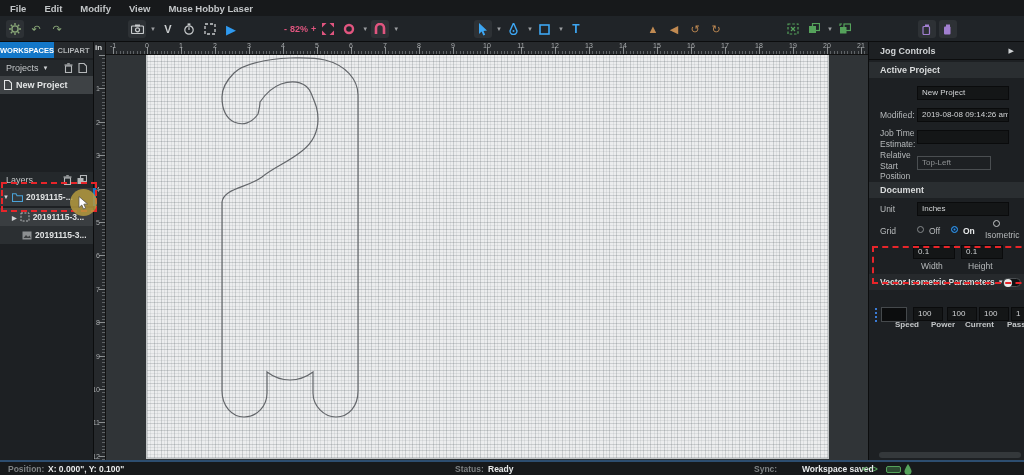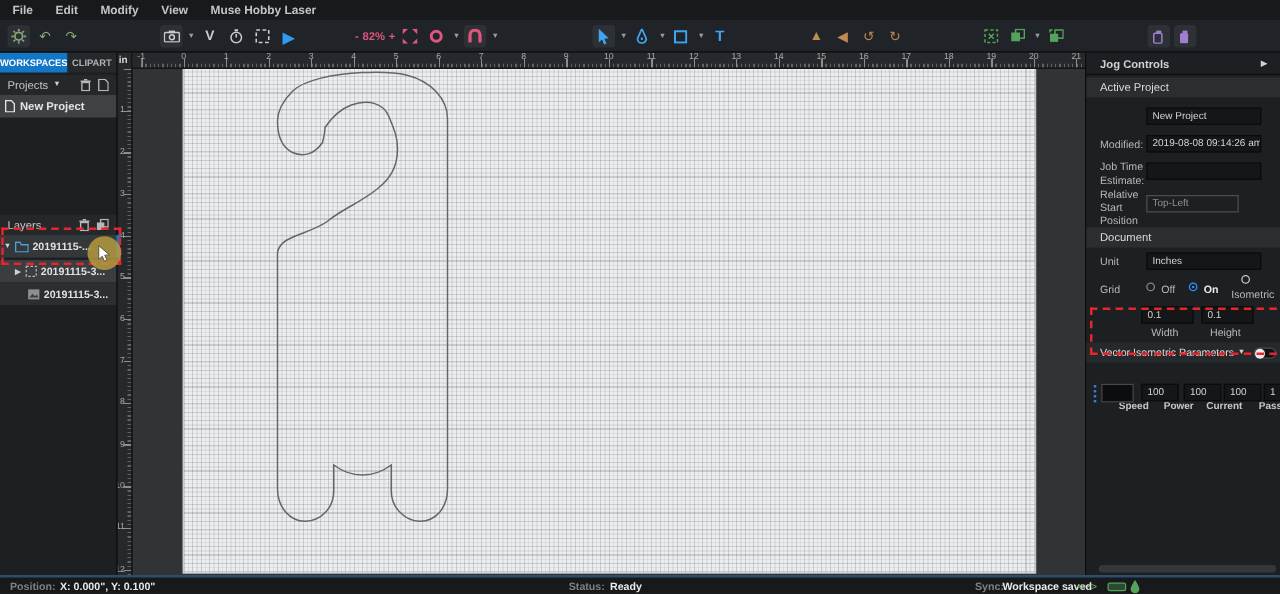--- a/index.html
+++ b/index.html
@@ -47,21 +47,21 @@
   .page { position:absolute; left:41px; top:0; width:681px; height:403px; background:#ecedee; box-shadow:0 0 0 1px #c2c5c6;
     background-image:
       repeating-linear-gradient(90deg, rgba(90,100,105,.10) 0, rgba(90,100,105,.10) 1px, transparent 1px, transparent 3.4px),
       repeating-linear-gradient(0deg, rgba(90,100,105,.10) 0, rgba(90,100,105,.10) 1px, transparent 1px, transparent 3.36px),
       repeating-linear-gradient(90deg, rgba(80,90,95,.14) 0, rgba(80,90,95,.14) 1px, transparent 1px, transparent 6.8px),
       repeating-linear-gradient(0deg, rgba(80,90,95,.14) 0, rgba(80,90,95,.14) 1px, transparent 1px, transparent 6.72px);
   }
 
   
   .rpanel { position:absolute; left:868px; top:42px; width:156px; height:418px; background:#1d2023; border-left:1px solid #0c0d0e; z-index:4; overflow:hidden; font-size:8.5px; }
-  .rsechead { position:absolute; left:0; width:156px; height:16px; background:#2a2e31; display:flex; align-items:center; padding:0 11px; color:#d9dbdc; font-size:9px; font-weight:normal; }
+  .rsechead { position:absolute; left:0; width:156px; height:16px; background:#2a2e31; display:flex; align-items:center; padding:0 11px; color:#d9dbdc; font-size:9px; font-weight:bold; }
   .rlabel { position:absolute; left:11px; color:#b6b9bb; font-size:8.5px; line-height:1.25; }
   .rfield { position:absolute; background:#141617; border:1px solid #0a0b0c; color:#d2d4d6; font-size:8px; height:14px; line-height:12px; padding:0 4px; overflow:hidden; white-space:nowrap; }
   .rfield.outline { background:transparent; border:1px solid #4a4e51; color:#8e9193; }
   .radio { display:inline-block; width:7px; height:7px; border-radius:50%; border:1.5px solid #85898b; vertical-align:-1px; }
   .radio.on { border-color:#2f8fe0; background:#2f8fe0; box-shadow:inset 0 0 0 1.5px #10223a; }
   .radio.lt { border-color:#c6c9ca; }
   .toggle { position:absolute; width:18px; height:9px; border-radius:5px; background:#0f1113; border:1px solid #4a4e51; }
   .toggle .knob { position:absolute; left:0px; top:0px; width:8px; height:8px; border-radius:50%; background:#e8eaeb; }
   .colhead { position:absolute; color:#c3c6c8; font-size:8px; font-weight:bold;margin-top:24px; }
   .scrollbar-h { position:absolute; left:10px; top:410px; width:142px; height:6px; border-radius:3px; background:#34383b; }
@@ -426,21 +426,21 @@
     <div class="rfield" style="left:142px; top:265px; width:16px;">1</div>
 
     <div class="scrollbar-h"></div>
   </div>
 
   <div class="statusbar">
     <span class="lab" style="left:8px;">Position:</span>
     <span class="val" style="left:48px;">X: 0.000", Y: 0.100"</span>
     <span class="lab" style="left:455px;">Status:</span>
     <span class="val" style="left:488px;">Ready</span>
-    <span class="lab" style="left:780px;">Sync:</span>
+    <span class="lab" style="left:754px;">Sync:</span>
     <span class="val" style="left:802px;">Workspace saved</span>
     <span class="val" style="left:862px; color:#55a25b;">&lt;··&gt;</span>
     <span style="position:absolute; left:886px; top:4px; width:15px; height:7px; border:1px solid #55a25b; border-radius:2px; background:#2c4a31;"></span>
     <svg style="position:absolute; left:904px; top:2px;" width="8" height="11" viewBox="0 0 8 11">
         <path d="M4,0 C4,0 0.5,5 0.5,7.2 a3.5,3.5 0 0 0 7,0 C7.5,5 4,0 4,0 Z" fill="#55a25b"></path>
       </svg>
   </div>
 
   <div class="redrect" style="left:1px; top:182px; width:96px; height:30px;"></div>
   <div class="redrect" style="left:872px; top:246px; width:170px; height:38px;"></div>

